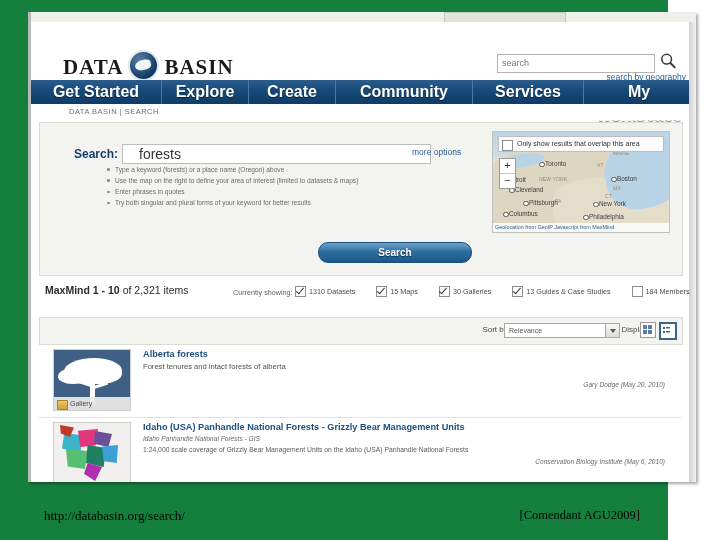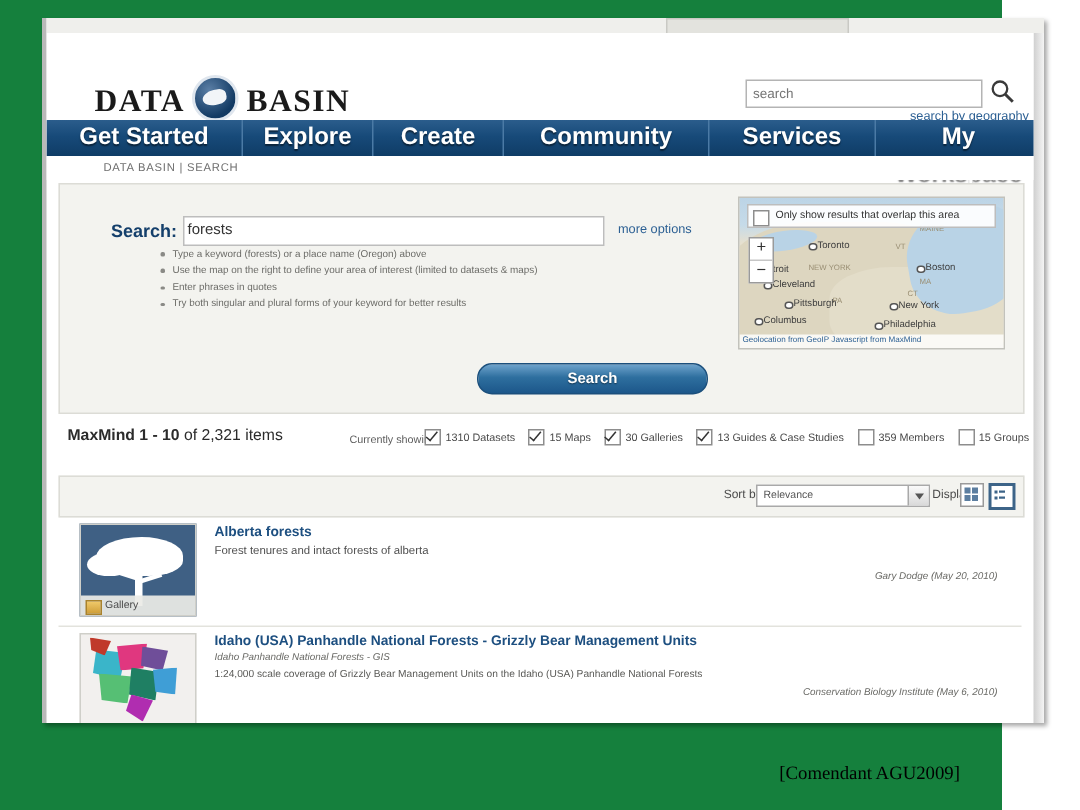--- a/index.html
+++ b/index.html
@@ -62,22 +62,22 @@
   .crumb span{position:absolute;left:10px;top:3px;font-size:7.5px;color:#6f6f6f;letter-spacing:.5px;margin-left:28px;}
 
   
   .panel{
     position:absolute;left:8px;top:110px;width:642px;height:152px;
     background:#f3f3ef;border:1px solid #dcdcd6;
   }
   .slabel{position:absolute;left:34px;top:24px;font-size:12px;font-weight:bold;color:#143f6b;}
   .sinput{
     position:absolute;left:82px;top:21px;width:275px;height:16px;
-    background:#fff;border:1px solid #bdbdbd;font-size:10px;color:#333;
-    padding:1px 2px;line-height:16px;
+    background:#fff;border:1px solid #bdbdbd;font-size:14px;color:#333;
+    padding:1px 16px;line-height:16px;
   }
   .moreopt{position:absolute;left:372px;top:24px;font-size:8.5px;color:#2b5f93;}
   .hints{position:absolute;left:66px;top:42px;width:330px;}
   .hints li{font-size:6.6px;color:#6c6c68;line-height:9.6px;list-style:none;position:relative;padding-left:9px;margin:0 0 1.5px 0;}
   .hints li:before{content:"";position:absolute;left:1px;top:3.4px;width:2.5px;height:2.5px;background:#8a8a86;border-radius:50%;}
   .hints ul{margin:0;padding:0;}
 
   .searchbtn{
     position:absolute;left:278px;top:119px;width:152px;height:19px;border-radius:10px;
     background:linear-gradient(to bottom,#6ea3cc,#2e6f9f 45%,#1c578a);
@@ -103,21 +103,21 @@
   .city{position:absolute;font-size:6.4px;color:#3d3d3d;white-space:nowrap;}
   .city:before{content:"";position:absolute;left:-6px;top:1.5px;width:3.5px;height:3.5px;border:1px solid #555;border-radius:50%;background:#fff;}
   .roadlbl{position:absolute;font-size:5.2px;color:#9a8f74;white-space:nowrap;}
   .attrib{position:absolute;left:0;bottom:0;width:100%;height:9px;background:rgba(255,255,255,.82);
     font-size:5.4px;color:#2b5f93;line-height:9px;padding-left:2px;white-space:nowrap;}
 
   
   .showing{position:absolute;left:14px;top:272px;font-size:10.5px;color:#2b2b2b;}
   .showing b{font-weight:bold;}
   .curshow{position:absolute;left:202px;top:276px;font-size:7.2px;color:#5d5d5d;}
-  .facets{position:absolute;left:252px;top:274px;right:6px;display:flex;gap:9px;align-items:center;}
+  .facets{position:absolute;left:264px;top:274px;right:6px;display:flex;gap:21px;align-items:center;}
   .facet{display:flex;align-items:center;gap:3px;font-size:7.2px;color:#4a4a4a;white-space:nowrap;}
   .facet .cb{width:9px;height:9px;border:1px solid #8d8d8d;background:#fff;position:relative;}
   .facet .cb.on:after{content:"";position:absolute;left:1.5px;top:-1px;width:3px;height:6.5px;border:solid #333;border-width:0 1.4px 1.4px 0;transform:rotate(40deg);}
 
   
   .sortbar{position:absolute;left:8px;top:305px;width:642px;height:26px;background:#f3f3ef;border:1px solid #dcdcd6;}
   .sortby{position:absolute;right:172px;top:7px;font-size:8px;color:#4a4a4a;}
   .sortsel{position:absolute;right:62px;top:5px;width:110px;height:13px;background:#fff;border:1px solid #a9a9a9;font-size:7px;color:#555;line-height:13px;padding-left:4px;}
   .sortsel .arr{position:absolute;right:0;top:0;width:13px;height:13px;background:linear-gradient(to bottom,#fafafa,#d9d9d9);border-left:1px solid #a9a9a9;}
   .sortsel .arr:after{content:"";position:absolute;left:3.5px;top:5px;border-left:3px solid transparent;border-right:3px solid transparent;border-top:4px solid #555;}
@@ -270,21 +270,21 @@
       <div class="facet">
         <span class="cb on"></span>
         <span>30 Galleries</span>
       </div>
       <div class="facet">
         <span class="cb on"></span>
         <span>13 Guides &amp; Case Studies</span>
       </div>
       <div class="facet">
         <span class="cb"></span>
-        <span>359 Members</span>
+        <span>184 Members</span>
       </div>
       <div class="facet">
         <span class="cb"></span>
         <span>15 Groups</span>
       </div>
     </div>
 
     <div class="sortbar">
       <div class="sortby">Sort by:</div>
       <div class="sortsel">
@@ -330,15 +330,16 @@
         </div>
         <div class="rtitle">Idaho (USA) Panhandle National Forests - Grizzly Bear Management Units</div>
         <div class="rsub2">Idaho Panhandle National Forests - GIS</div>
         <div class="rdesc">1:24,000 scale coverage of Grizzly Bear Management Units on the Idaho (USA) Panhandle National Forests</div>
         <div class="rauth" style="top:40px;">Conservation Biology Institute (May 6, 2010)</div>
       </div>
 
     </div>
   </div>
 
+  <div class="f-url">http://databasin.org/search/</div>
   <div class="f-ref">[Comendant AGU2009]</div>
 
 </div>
 
 </body></html>

